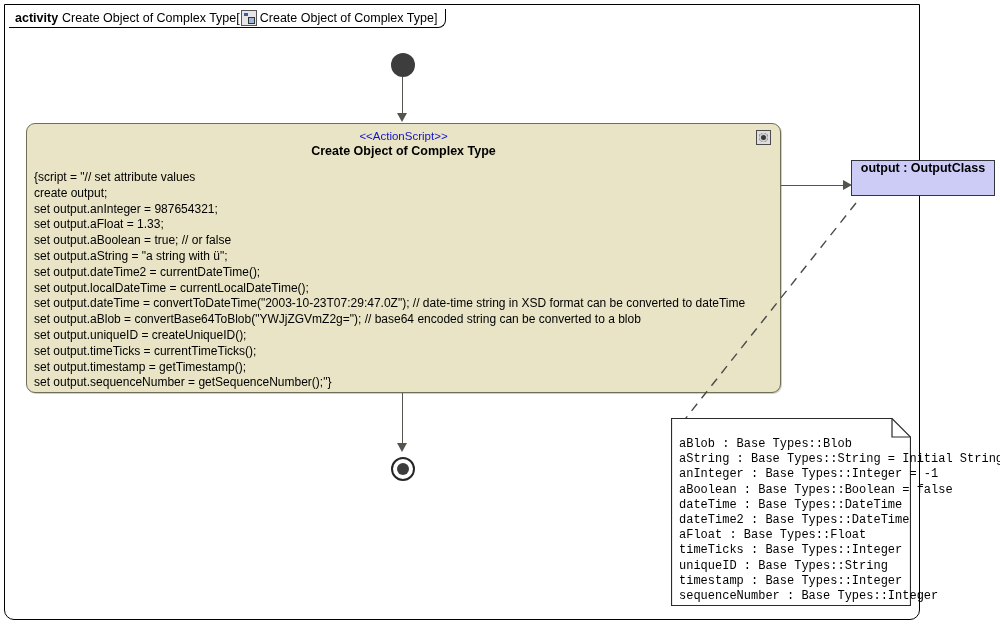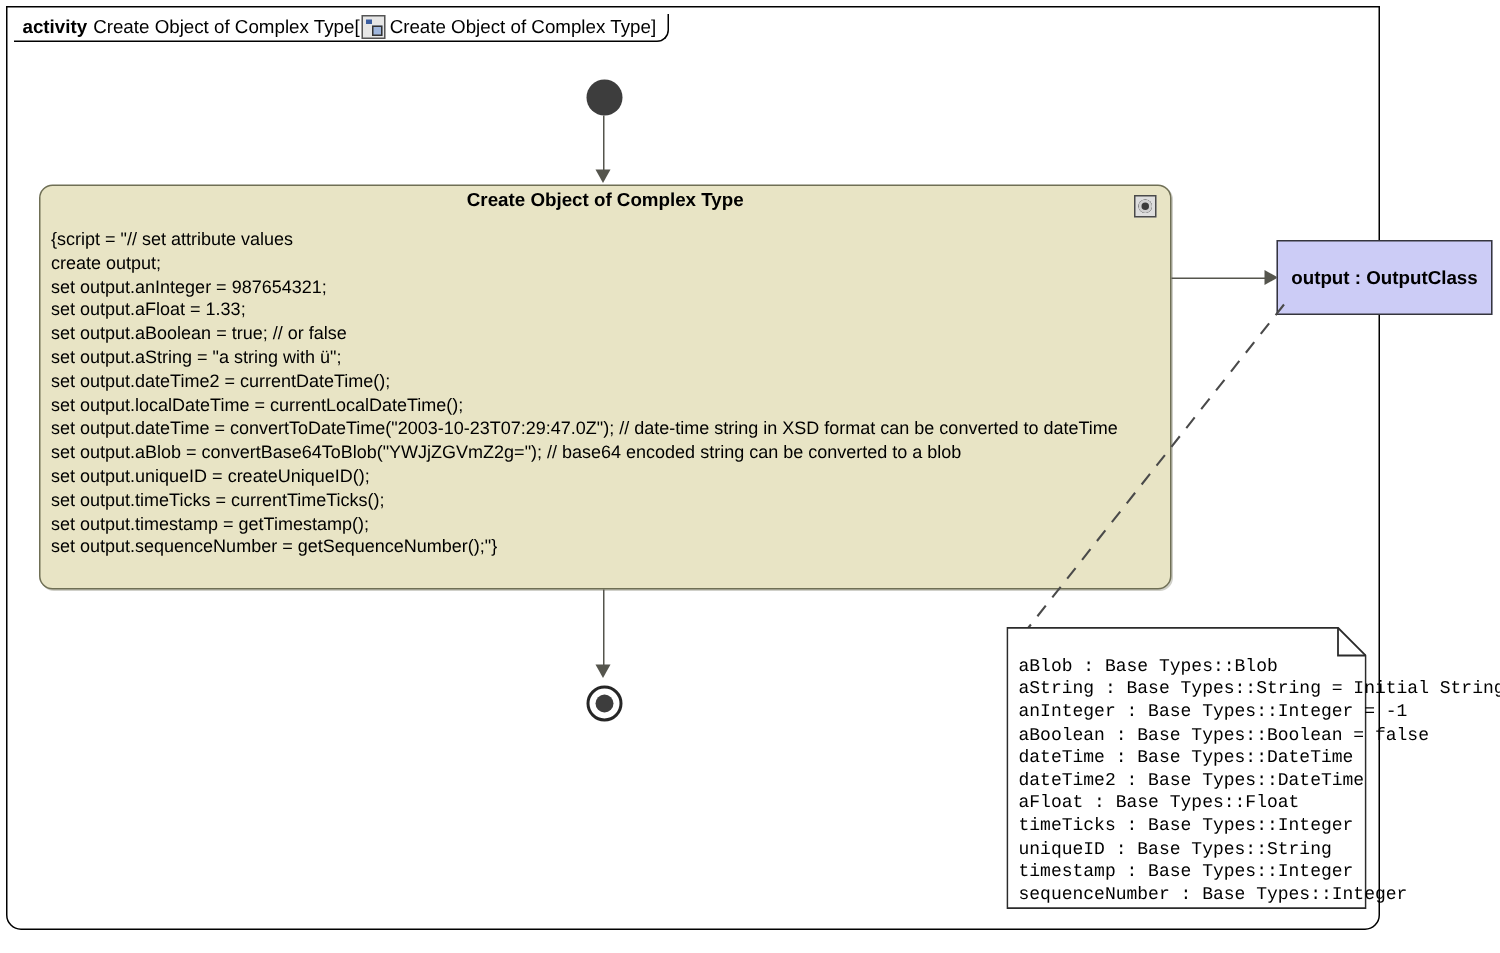--- a/index.html
+++ b/index.html
@@ -206,26 +206,26 @@
     background: #3a3a3a;
     box-shadow: inset 0 0 0 2px #cfcfcf, inset 0 0 0 3px #3a3a3a;
   }
 
   
   #output-object {
     position: absolute;
     left: 851px;
     top: 160px;
     width: 144px;
-    height: 50px;
+    height: 36px;
     background: #ccccf6;
     border: 1px solid #35353d;
     box-sizing: border-box;
     display: flex;
-    align-items: center;
+    align-items: flex-start;
     justify-content: center;
   }
   #output-object-label {
     font-weight: bold;
     font-size: 12.5px;
     color: #000000;
   }
 
   
   #flow-output {
@@ -296,20 +296,21 @@
     <span>Create Object of Complex Type</span>
     <span>]</span>
   </div>
 
   <div id="initial-node"></div>
   <div id="flow-initial"></div>
   <div id="flow-initial-head"></div>
 
   <div id="action-node">
     <div id="script-badge"></div>
+    <div id="action-stereotype">&lt;&lt;ActionScript&gt;&gt;</div>
     <div id="action-title">Create Object of Complex Type</div>
     <div id="script-body"><div>{script = "// set attribute values</div><div>create output;</div><div>set output.anInteger = 987654321;</div><div>set output.aFloat = 1.33;</div><div>set output.aBoolean = true; // or false</div><div>set output.aString = "a string with ü";</div><div>set output.dateTime2 = currentDateTime();</div><div>set output.localDateTime = currentLocalDateTime();</div><div>set output.dateTime = convertToDateTime("2003-10-23T07:29:47.0Z"); // date-time string in XSD format can be converted to dateTime</div><div>set output.aBlob = convertBase64ToBlob("YWJjZGVmZ2g="); // base64 encoded string can be converted to a blob</div><div>set output.uniqueID = createUniqueID();</div><div>set output.timeTicks = currentTimeTicks();</div><div>set output.timestamp = getTimestamp();</div><div>set output.sequenceNumber = getSequenceNumber();"}</div></div>
   </div>
 
   <div id="flow-output"></div>
   <div id="flow-output-head"></div>
 
   <div id="flow-final"></div>
   <div id="flow-final-head"></div>
 

